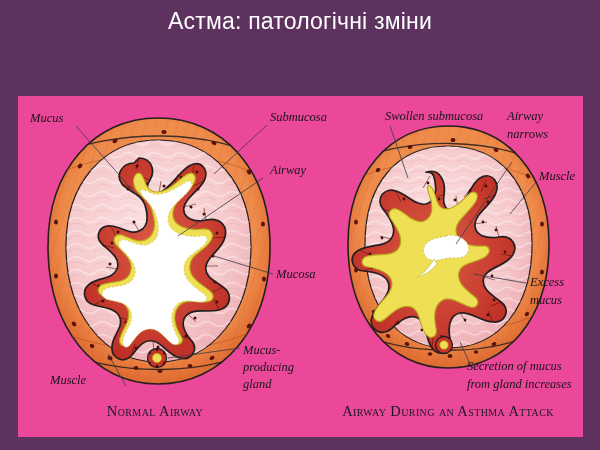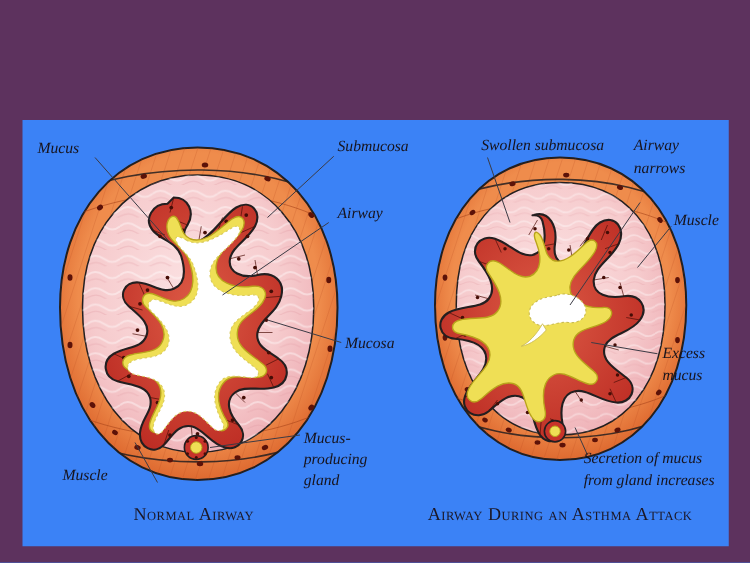--- a/index.html
+++ b/index.html
@@ -32,21 +32,21 @@
     letter-spacing: 0.2px;
     line-height: 30px;
     white-space: nowrap;
   }
   #figure-panel {
     position: absolute;
     left: 18px;
     top: 96px;
     width: 565px;
     height: 341px;
-    background: #3b82f6;
+    background: #ec4899;
     overflow: hidden;
   }
   #figure-svg {
     position: absolute;
     left: 0;
     top: 0;
     width: 565px;
     height: 341px;
     display: block;
   }
@@ -68,20 +68,21 @@
     stroke: #3b3b45;
     stroke-width: 0.8;
     fill: none;
   }
 </style>
 </head>
 <body>
 
 <div id="slide">
 
+  <div id="slide-title">Астма: патологічні зміни</div>
 
   <div id="figure-panel">
     <svg id="figure-svg" viewBox="0 0 565 341" xmlns="http://www.w3.org/2000/svg">
       <defs>
         <radialGradient id="gMuscleL" cx="50%" cy="45%" r="62%">
           <stop offset="70%" stop-color="#ef8c4c"></stop>
           <stop offset="100%" stop-color="#d4551f"></stop>
         </radialGradient>
         <radialGradient id="gSubL" cx="45%" cy="40%" r="65%">
           <stop offset="0%" stop-color="#fbe0e1"></stop>

